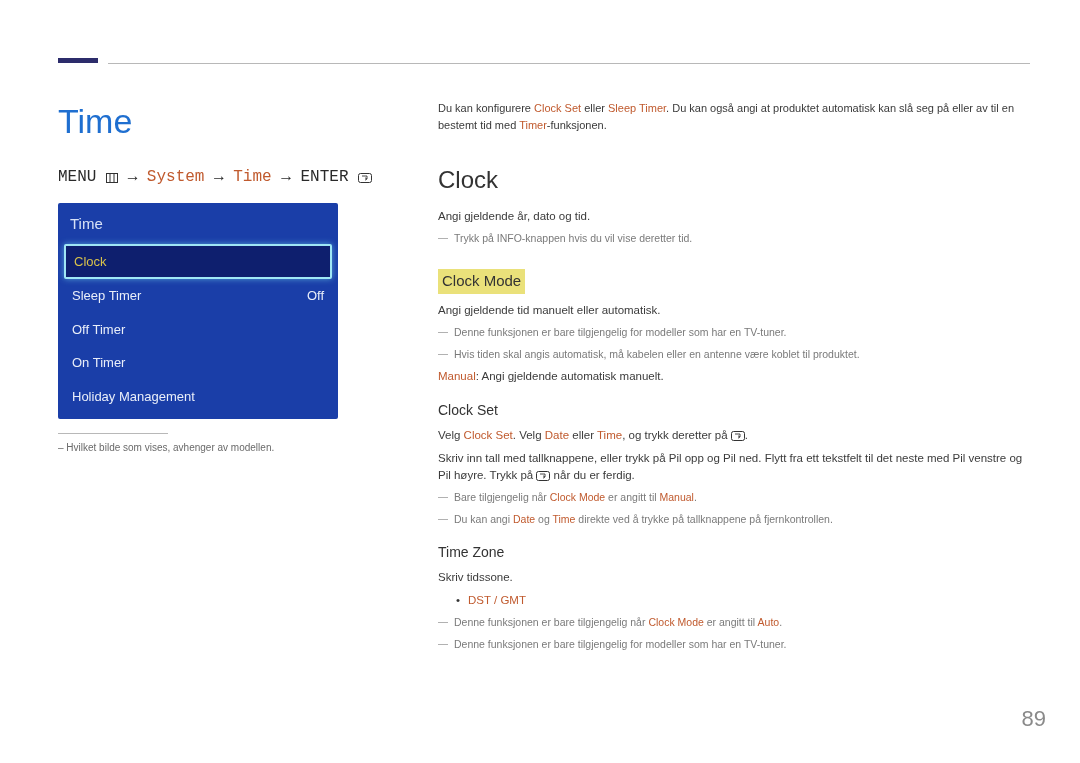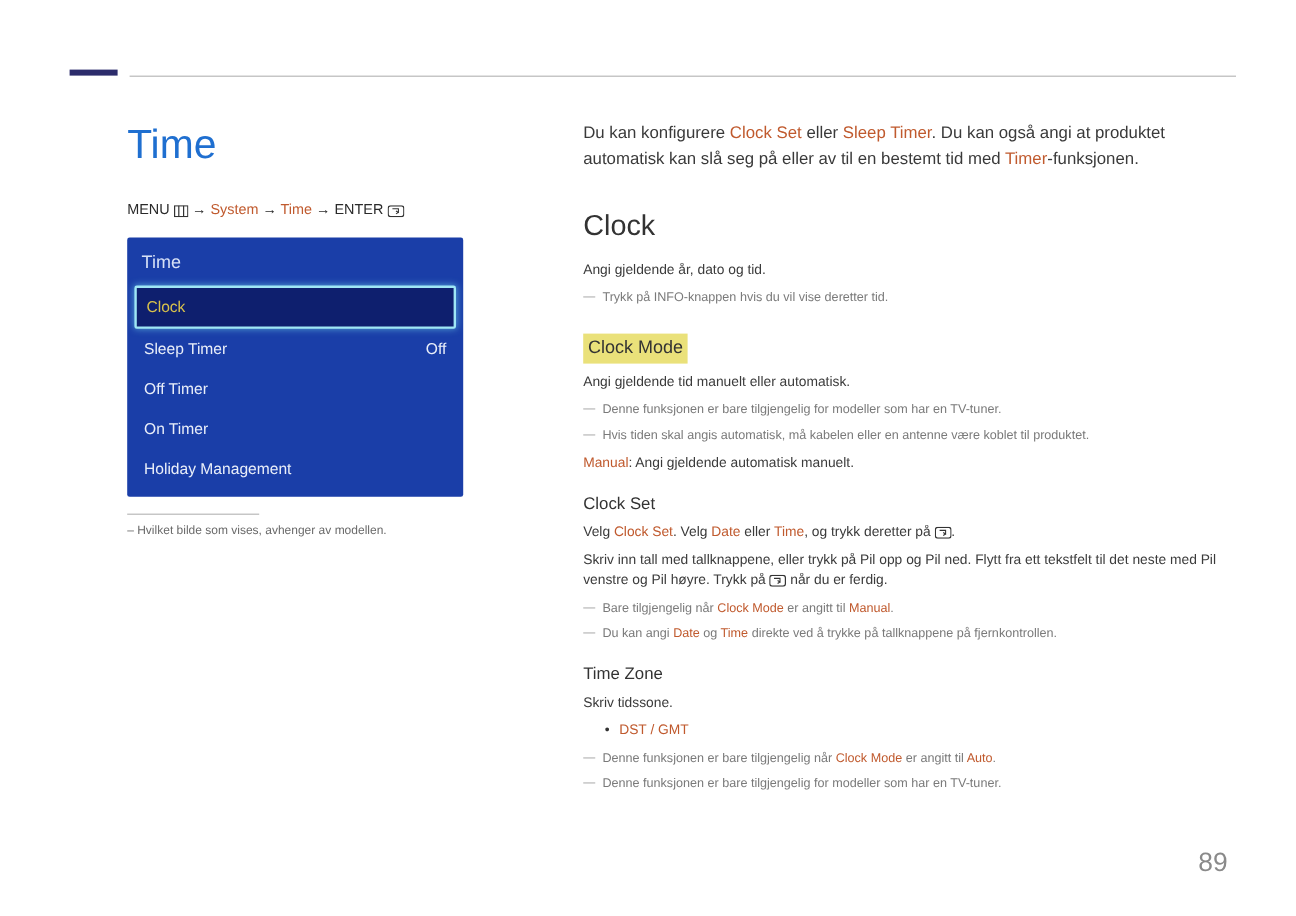--- a/index.html
+++ b/index.html
@@ -28,35 +28,35 @@
     position: absolute;
     top: 63px;
     left: 108px;
     right: 50px;
     border-top: 1px solid #b8b8b8;
   }
   .content {
     display: flex;
     gap: 40px;
     margin-top: 40px;
-    margin-left: 48px;
   }
   .left { width: 340px; flex-shrink: 0; }
   .right { flex: 1; }
   h1.title {
     font-size: 34px;
     font-weight: 400;
     color: #1f6fd0;
     margin-bottom: 18px;
     margin-top: -4px;
   }
   .menu-path {
-    font-size: 12px;
+    font-size: 16px;
     color: #2a2a2a;
     margin-bottom: 14px;
+    font-family: Liberation Mono, monospace;
   }
   .menu-path .accent { color: #c05a2e; }
   .menu-path .icon { display:inline-block; vertical-align:middle; }
   .tv-panel {
     background: #1a3ea8;
     border-radius: 2px;
     padding-bottom: 6px;
     color: #e9eef9;
     width: 280px;
   }
@@ -85,21 +85,21 @@
   .caption-rule {
     width: 110px;
     border-top: 1px solid #b8b8b8;
     margin: 14px 0 6px 0;
   }
   .caption {
     font-size: 10px;
     color: #6a6a6a;
   }
   .right p { margin-bottom: 6px; }
-  .right .intro { font-size: 14px; color: #3a3a3a; line-height: 1.55; }
+  .right .intro { font-size: 11px; color: #3a3a3a; line-height: 1.55; }
   .accent { color: #c05a2e; }
   h2.r-h1 {
     font-size: 24px;
     font-weight: 400;
     color: #333;
     margin-top: 28px;
     margin-bottom: 10px;
   }
   h3.r-h2 {
     display: inline-block;
@@ -143,21 +143,21 @@
   .bullet::before {
     content: "•";
     position: absolute;
     left: 18px;
     top: 0;
     color: #333;
   }
   .page-number {
     position: absolute;
     bottom: 28px;
-    right: 57px;
+    right: 34px;
     font-size: 22px;
     color: #8a8a8a;
     font-weight: 300;
   }
   svg.glyph { vertical-align: -2px; }
 </style>
 </head>
 <body>
 
 <div class="top-marker"></div>

